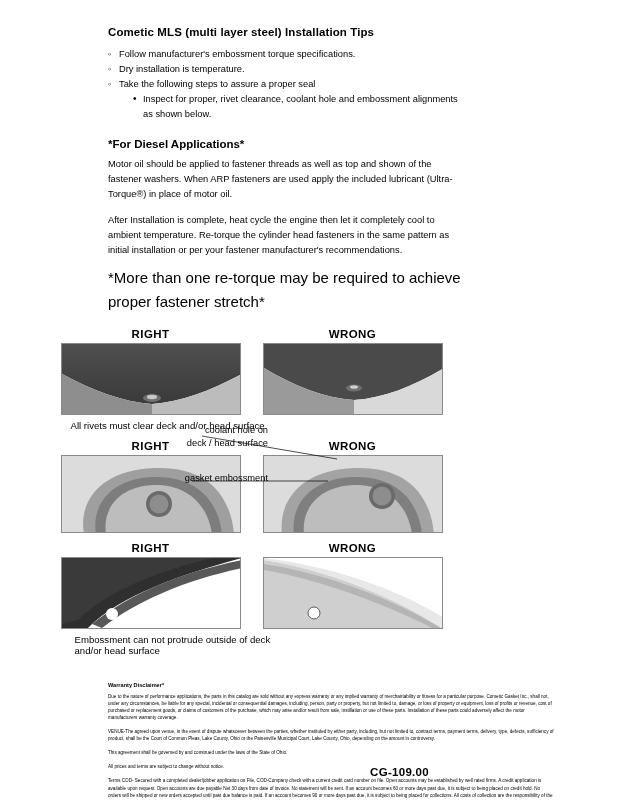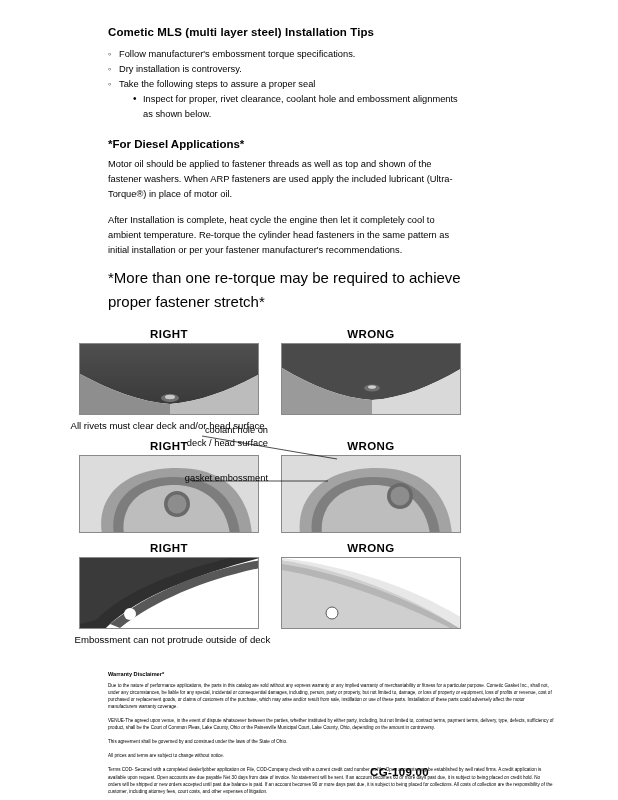--- a/index.html
+++ b/index.html
@@ -84,21 +84,21 @@
     margin: 7px 0 0 66px;
   }
 
   
   .figures {
     margin: 14px 0 0 0;
     position: relative;
   }
   .figrow {
     display: flex;
-    justify-content: flex-end;
+    justify-content: center;
     gap: 22px;
     margin-bottom: 0;
   }
   .figcell {
     width: 180px;
   }
   .figlabel {
     text-align: center;
     font-size: 11.5px;
     font-weight: bold;
@@ -187,21 +187,21 @@
 
 <div class="page">
 
   <h1 class="title">Cometic MLS (multi layer steel) Installation Tips</h1>
 
   <ul class="bullets">
     <li>
       <span>Follow manufacturer's embossment torque specifications.</span>
     </li>
     <li>
-      <span>Dry installation is controversy.</span>
+      <span>Dry installation is temperature.</span>
     </li>
     <li>
       <span>Take the following steps to assure a proper seal</span>
       <ul class="sub">
         <li>
           <span>Inspect for proper, rivet clearance, coolant hole and embossment alignments as shown below.</span>
         </li>
       </ul>
     </li>
   </ul>
@@ -311,20 +311,21 @@
             <path d="M0,2 C60,10 130,34 180,68 L180,72 L0,72 Z" fill="#cfcfcf"></path>
             <path d="M0,2 C60,12 130,38 180,72 L180,60 C132,30 66,8 0,0 Z" fill="#e8e8e8"></path>
             <path d="M0,12 C58,22 126,48 172,72 L180,72 C132,42 64,16 0,6 Z" fill="#b5b5b5"></path>
             <circle cx="50" cy="55" r="6" fill="#ffffff" stroke="#5a5a5a" stroke-width="1"></circle>
           </svg>
         </div>
       </div>
     </div>
     <div class="capwrap2">
       <div class="figcaption">Embossment can not protrude outside of deck</div>
+      <div class="figcaption" style="margin-top:0;">and/or head surface</div>
     </div>
 
   </div>
 
   <div class="warranty">
     <h3>Warranty Disclaimer*</h3>
     <p>Due to the nature of performance applications, the parts in this catalog are sold without any express warranty or any implied warranty of merchantability or fitness for a particular purpose.  Cometic Gasket Inc., shall not, under any circumstances, be liable for any special, incidental or consequential damages, including, person, party or property, but not limited to, damage, or loss of property or equipment, loss of profits or revenue, cost of purchased or replacement goods, or claims of customers of the purchase, which may arise and/or result from sale, instillation or use of these parts.  Installation of these parts could adversely affect the motor manufacturers warranty coverage.</p>
     <p>VENUE-The agreed upon venue, in the event of dispute whatsoever between the parties, whether instituted by either party, including, but not limited to, contract terms, payment terms, delivery, type, defects, sufficiency of product, shall be the Court of Common Pleas, Lake County, Ohio or the Painesville Municipal Court, Lake County, Ohio, depending on the amount in controversy.</p>
     <p>This agreement shall be governed by and construed under the laws of the State of Ohio.</p>
     <p>All prices and terms are subject to change without notice.</p>

